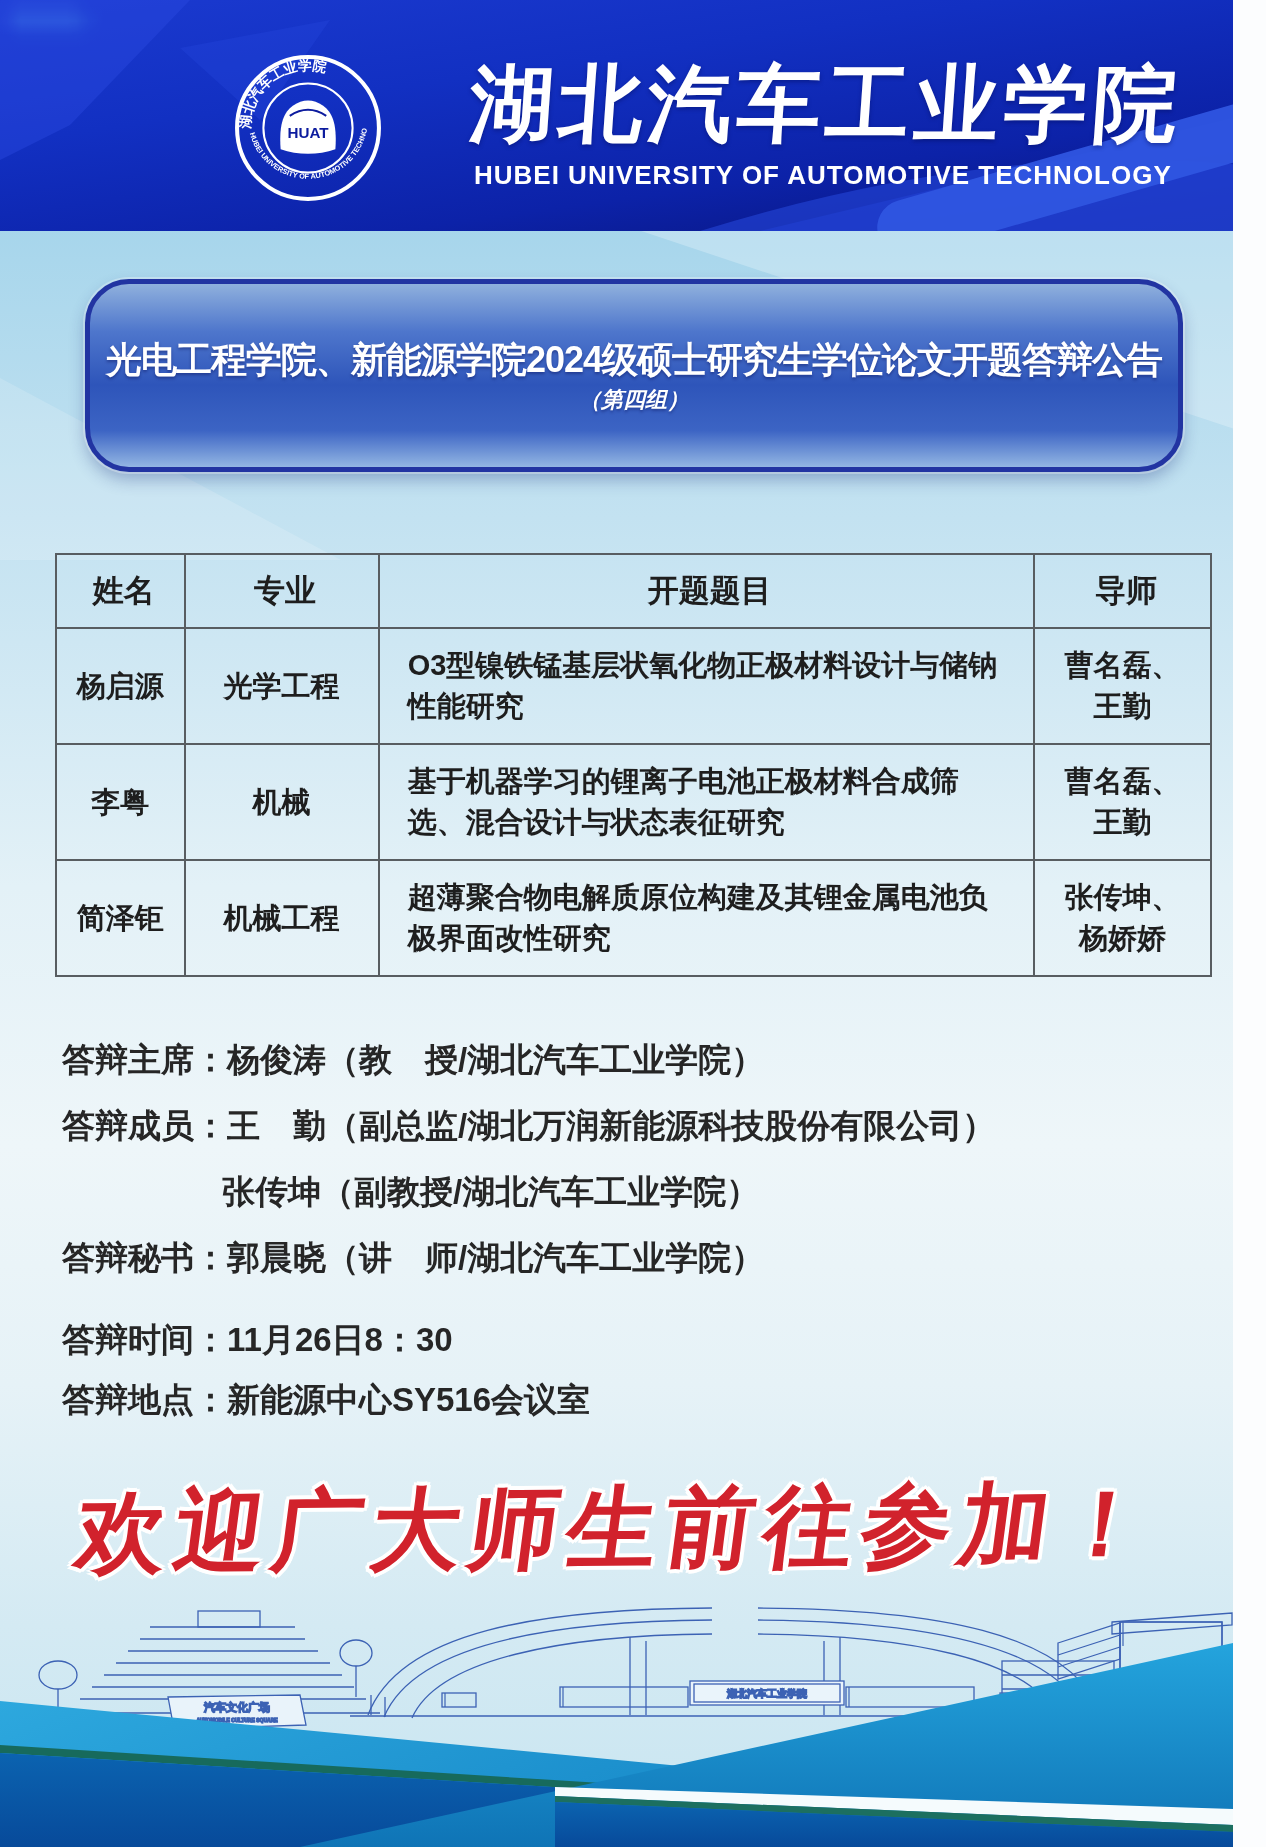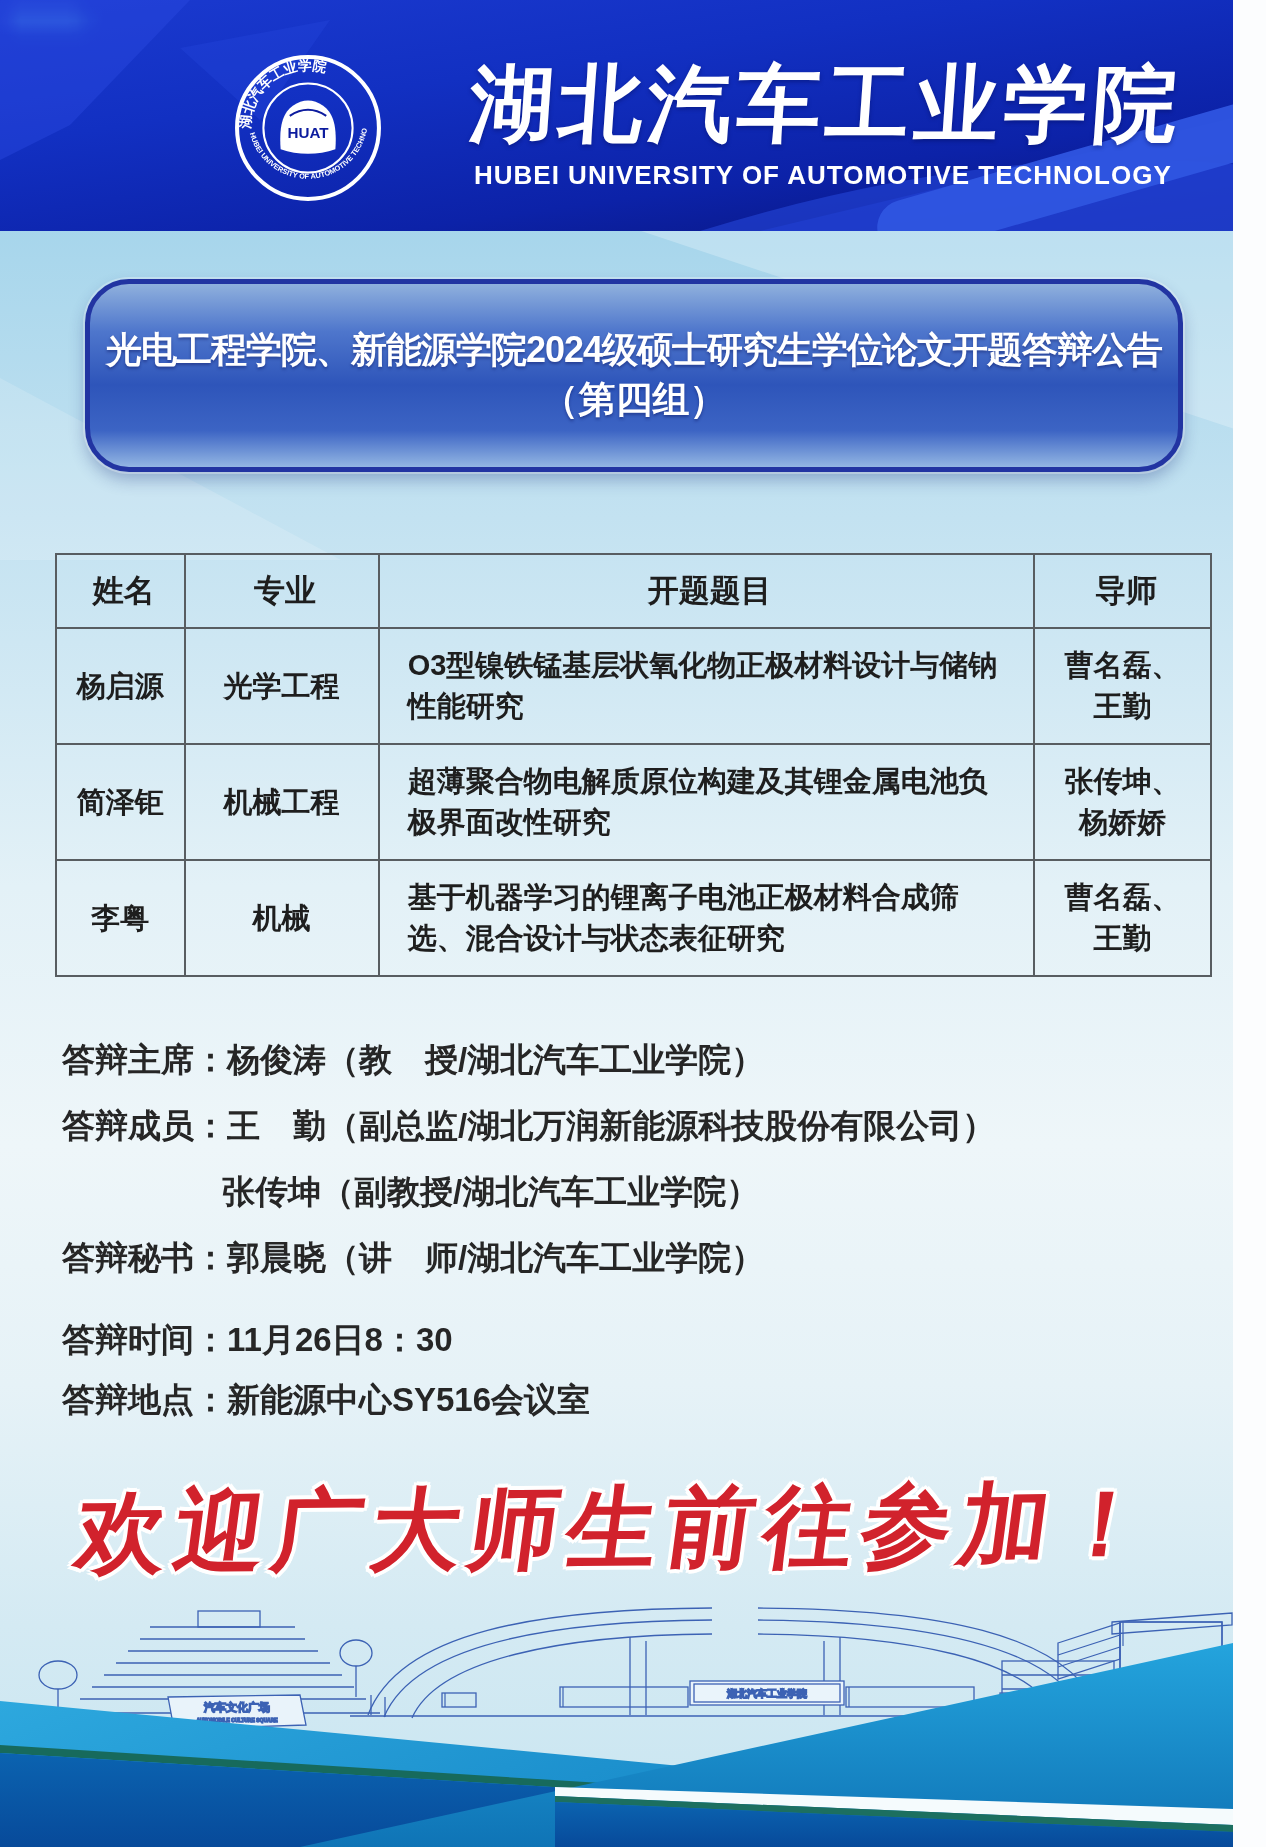--- a/index.html
+++ b/index.html
@@ -26,21 +26,21 @@
   .tri2{position:absolute;left:0;top:300px;width:620px;height:260px;z-index:2;
     background:rgba(255,255,255,.16);clip-path:polygon(0 30%,55% 100%,0 100%);}
   
   .banner{position:absolute;left:85px;top:279px;width:1098px;height:193px;z-index:10;
     box-sizing:border-box;border:5px solid #2234a2;border-radius:44px;
     background:linear-gradient(180deg,#8fb0dd 0%,#4e76cc 26%,#2e55ba 55%,#3c64c4 80%,#93b6e3 100%);
     box-shadow:0 0 0 2px rgba(255,255,255,.3),0 8px 16px rgba(20,40,120,.30);
     display:flex;flex-direction:column;align-items:center;justify-content:center;}
   .banner .t1{color:#fff;font-size:36px;font-weight:700;letter-spacing:-1px;white-space:nowrap;
     text-shadow:0 2px 3px rgba(10,20,90,.45);}
-  .banner .t2{color:#fff;font-size:37px;font-weight:700;text-shadow:0 2px 3px rgba(10,20,90,.45);}
+  .banner .t2{color:#fff;font-size:22px;font-weight:700;text-shadow:0 2px 3px rgba(10,20,90,.45);font-style:italic;}
   
   .tbl{position:absolute;left:55px;top:553px;width:1157px;z-index:10;border-collapse:collapse;
     color:#1e1e1e;}
   .tbl td,.tbl th{border:2px solid #585d61;font-weight:700;vertical-align:middle;}
   .tbl th{height:70px;font-size:31px;padding-left:8px;}
   .tbl td{height:102px;font-size:29px;text-align:center;line-height:1.4;}
   .col-name{width:122px;} .col-major{width:191px;} .col-topic{width:672px;} .col-adv{width:172px;}
   .tbl td.topic{text-align:left;padding:6px 28px;}
   
   .info-line{position:absolute;left:62px;z-index:10;white-space:nowrap;
@@ -130,35 +130,35 @@
     <tr>
       <td>杨启源</td>
       <td>光学工程</td>
       <td class="topic">O3型镍铁锰基层状氧化物正极材料设计与储钠性能研究</td>
       <td>
         <div>曹名磊、</div>
         <div>王勤</div>
       </td>
     </tr>
     <tr>
+      <td>李粤</td>
+      <td>机械</td>
+      <td class="topic">基于机器学习的锂离子电池正极材料合成筛选、混合设计与状态表征研究</td>
+      <td>
+        <div>曹名磊、</div>
+        <div>王勤</div>
+      </td>
+    </tr>
+    <tr>
       <td>简泽钜</td>
       <td>机械工程</td>
       <td class="topic">超薄聚合物电解质原位构建及其锂金属电池负极界面改性研究</td>
       <td>
         <div>张传坤、</div>
         <div>杨娇娇</div>
-      </td>
-    </tr>
-    <tr>
-      <td>李粤</td>
-      <td>机械</td>
-      <td class="topic">基于机器学习的锂离子电池正极材料合成筛选、混合设计与状态表征研究</td>
-      <td>
-        <div>曹名磊、</div>
-        <div>王勤</div>
       </td>
     </tr>
   </tbody>
     </table>
 
   <div class="info-line" style="top:1038px">
     <span class="info-label">答辩主席：</span><span>杨俊涛（教　授/湖北汽车工业学院）</span>
   </div>
   <div class="info-line" style="top:1104px">
     <span class="info-label">答辩成员：</span><span>王　勤（副总监/湖北万润新能源科技股份有限公司）</span>

